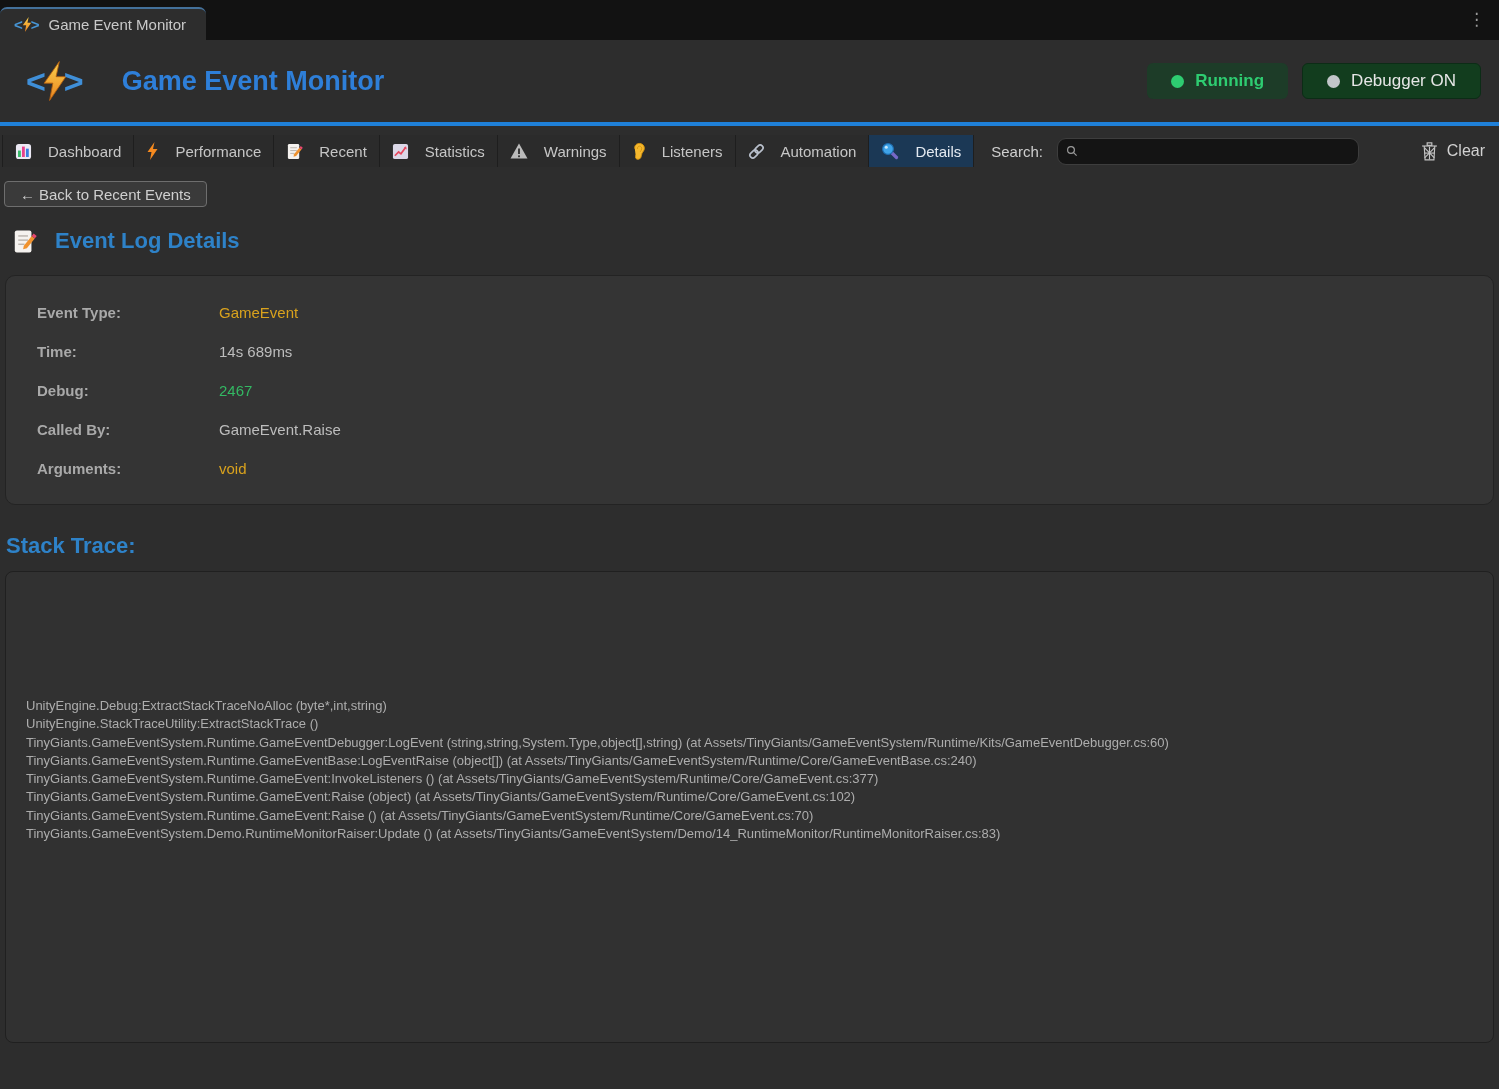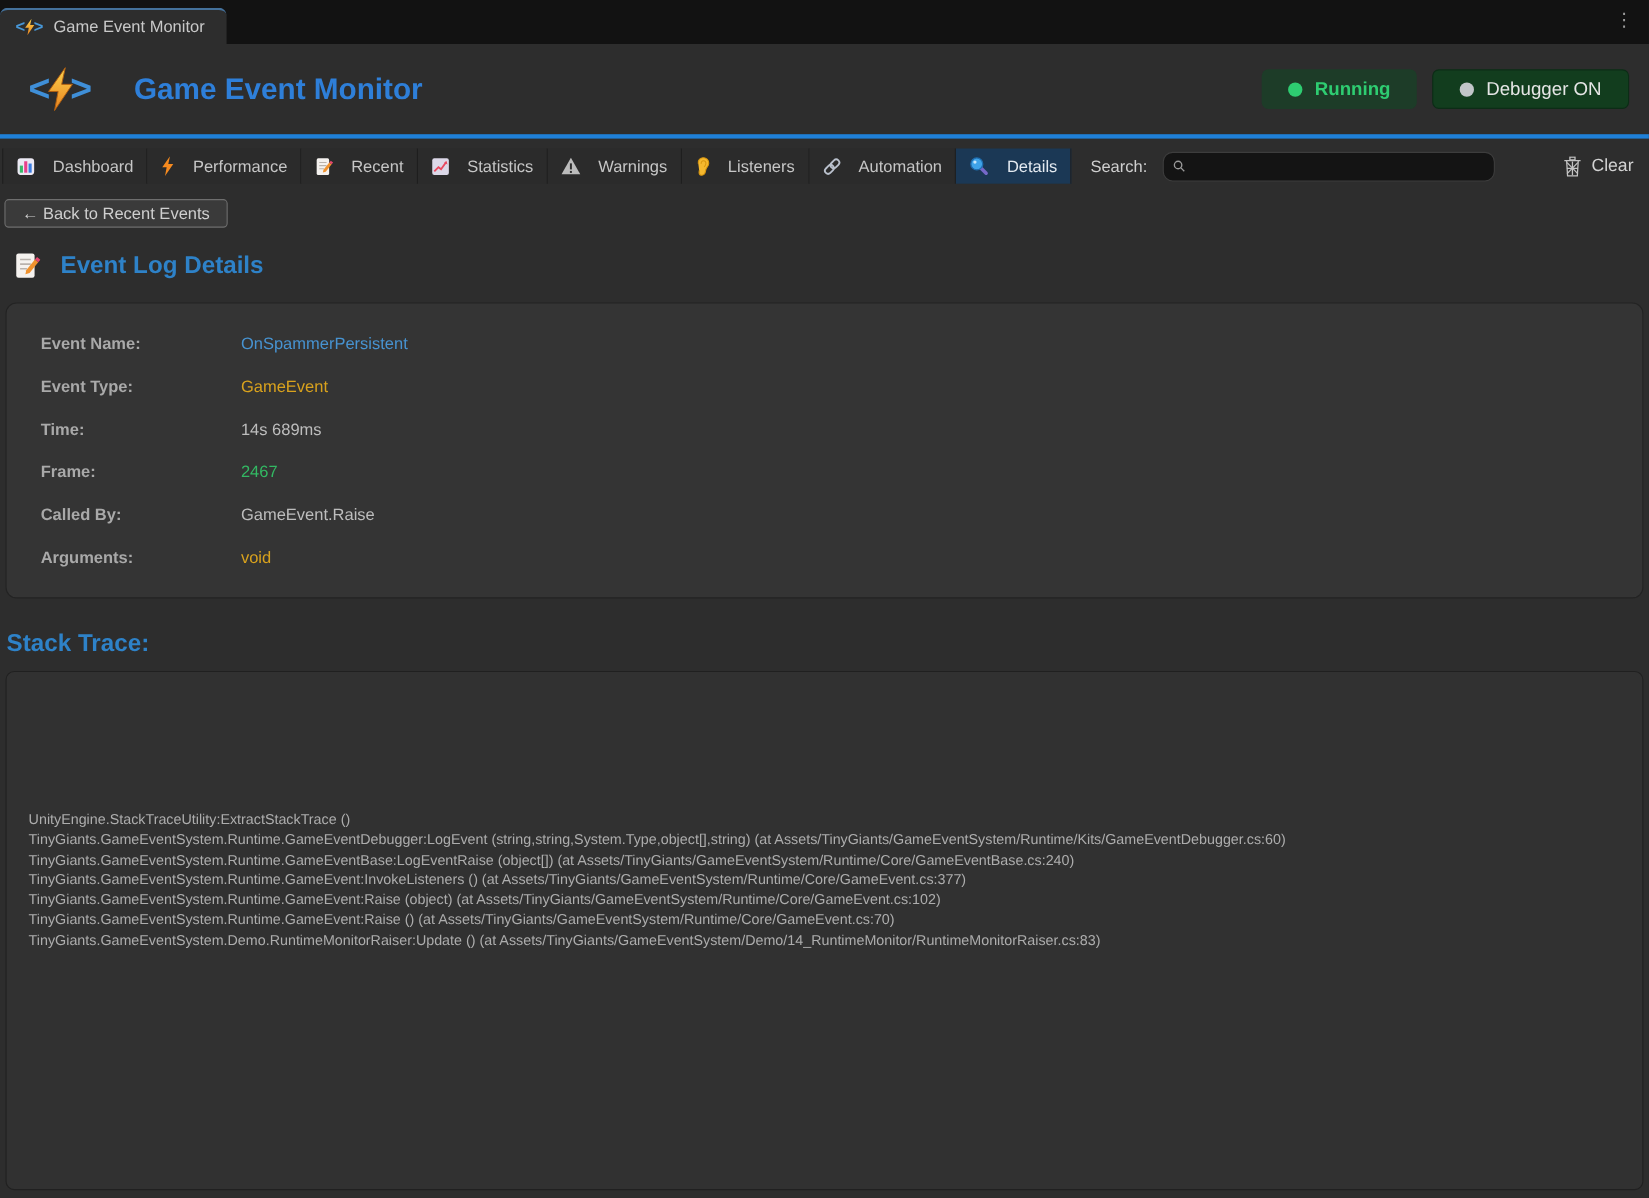--- a/index.html
+++ b/index.html
@@ -241,48 +241,45 @@
     <line x1="4.5" y1="8" x2="11.5" y2="8" stroke="#b9b2ac" stroke-width="1"></line>
     <line x1="4.5" y1="11" x2="9" y2="11" stroke="#b9b2ac" stroke-width="1"></line>
     <path d="M8.5,12 L14.2,5 L16.4,6.8 L10.7,13.8 L8,14.6 Z" fill="#f0922e"></path>
     <path d="M14.2,5 L15.6,3.3 L17.8,5.1 L16.4,6.8 Z" fill="#e8486f"></path>
   </svg>
   <span>Event Log Details</span>
 </div>
 
 <div class="details-panel">
   <div class="field-row">
-    <span class="field-label">Event Name:</span>
-    <span class="field-value" style="color: rgb(71, 147, 209);">OnSpammerPersistent</span>
-  </div>
-  <div class="field-row">
     <span class="field-label">Event Type:</span>
     <span class="field-value" style="color: rgb(217, 162, 29);">GameEvent</span>
   </div>
   <div class="field-row">
     <span class="field-label">Time:</span>
     <span class="field-value" style="color: rgb(189, 189, 189);">14s 689ms</span>
   </div>
   <div class="field-row">
-    <span class="field-label">Frame:</span>
+    <span class="field-label">Debug:</span>
     <span class="field-value" style="color: rgb(51, 184, 99);">2467</span>
   </div>
   <div class="field-row">
     <span class="field-label">Called By:</span>
     <span class="field-value" style="color: rgb(189, 189, 189);">GameEvent.Raise</span>
   </div>
   <div class="field-row">
     <span class="field-label">Arguments:</span>
     <span class="field-value" style="color: rgb(217, 162, 29);">void</span>
   </div>
 </div>
 
 <div class="stack-heading">Stack Trace:</div>
 
 <div class="stack-box">
+  <div class="stack-line">UnityEngine.Debug:ExtractStackTraceNoAlloc (byte*,int,string)</div>
   <div class="stack-line">UnityEngine.StackTraceUtility:ExtractStackTrace ()</div>
   <div class="stack-line">TinyGiants.GameEventSystem.Runtime.GameEventDebugger:LogEvent (string,string,System.Type,object[],string) (at Assets/TinyGiants/GameEventSystem/Runtime/Kits/GameEventDebugger.cs:60)</div>
   <div class="stack-line">TinyGiants.GameEventSystem.Runtime.GameEventBase:LogEventRaise (object[]) (at Assets/TinyGiants/GameEventSystem/Runtime/Core/GameEventBase.cs:240)</div>
   <div class="stack-line">TinyGiants.GameEventSystem.Runtime.GameEvent:InvokeListeners () (at Assets/TinyGiants/GameEventSystem/Runtime/Core/GameEvent.cs:377)</div>
   <div class="stack-line">TinyGiants.GameEventSystem.Runtime.GameEvent:Raise (object) (at Assets/TinyGiants/GameEventSystem/Runtime/Core/GameEvent.cs:102)</div>
   <div class="stack-line">TinyGiants.GameEventSystem.Runtime.GameEvent:Raise () (at Assets/TinyGiants/GameEventSystem/Runtime/Core/GameEvent.cs:70)</div>
   <div class="stack-line">TinyGiants.GameEventSystem.Demo.RuntimeMonitorRaiser:Update () (at Assets/TinyGiants/GameEventSystem/Demo/14_RuntimeMonitor/RuntimeMonitorRaiser.cs:83)</div>
 </div>
 
 </body></html>

